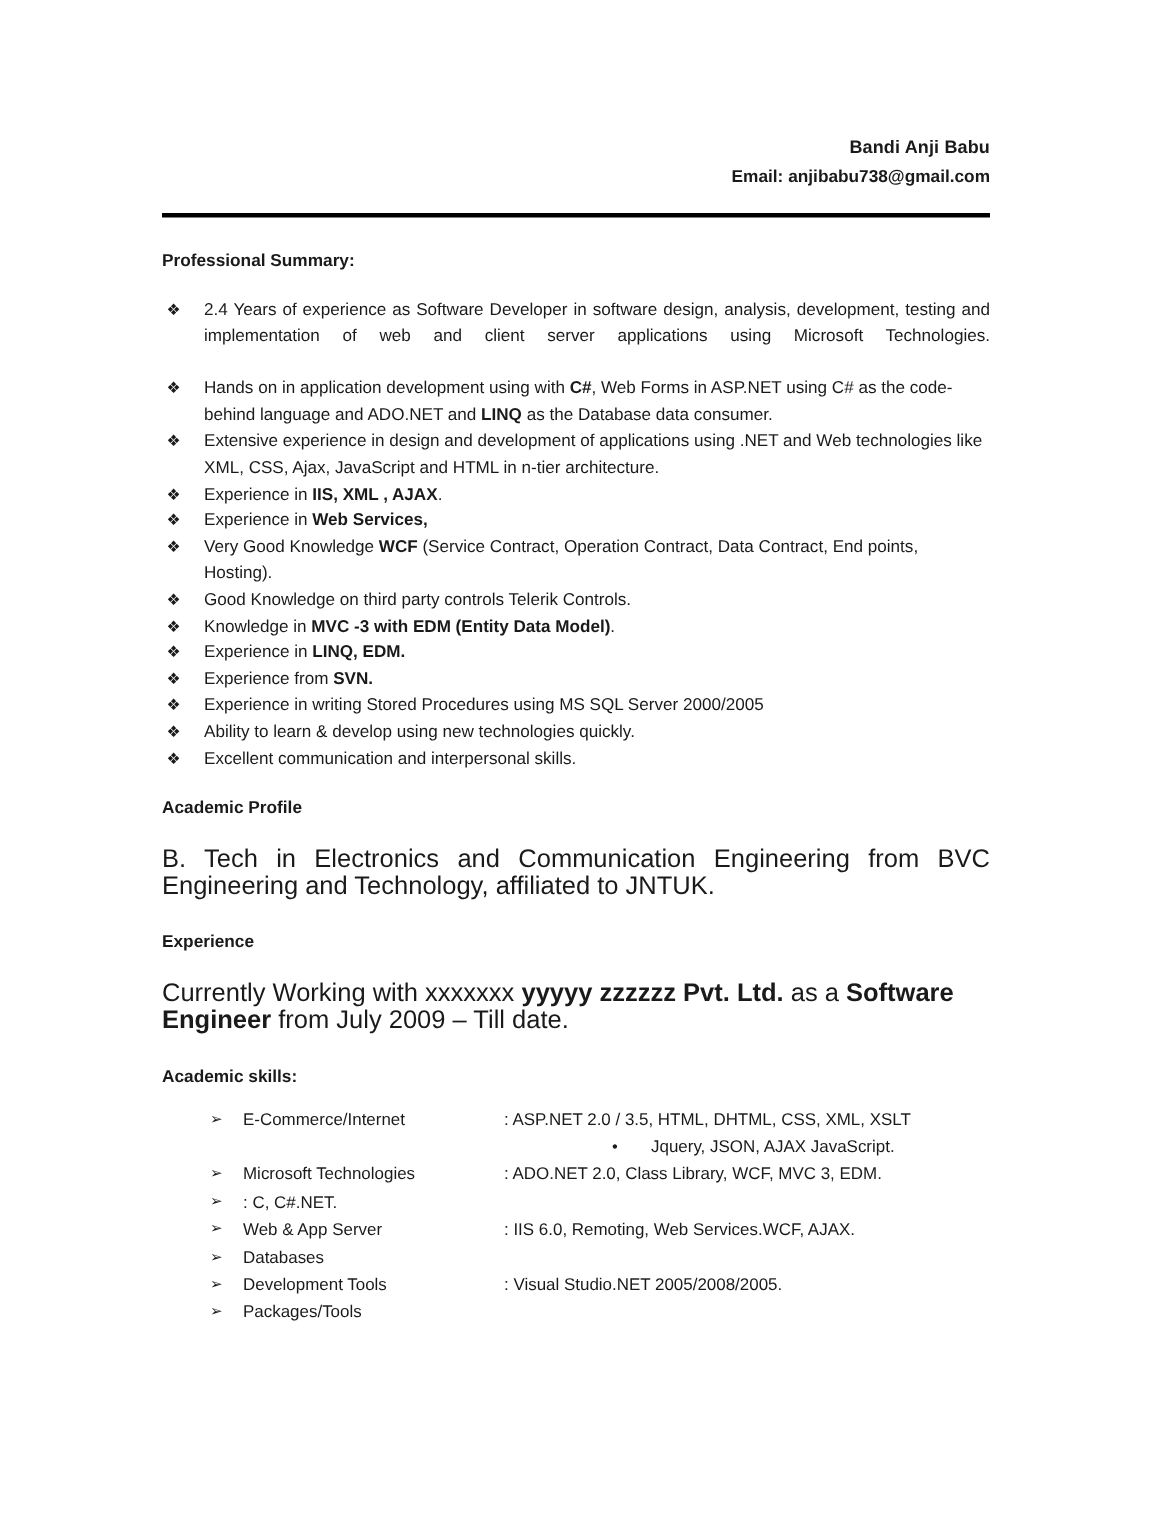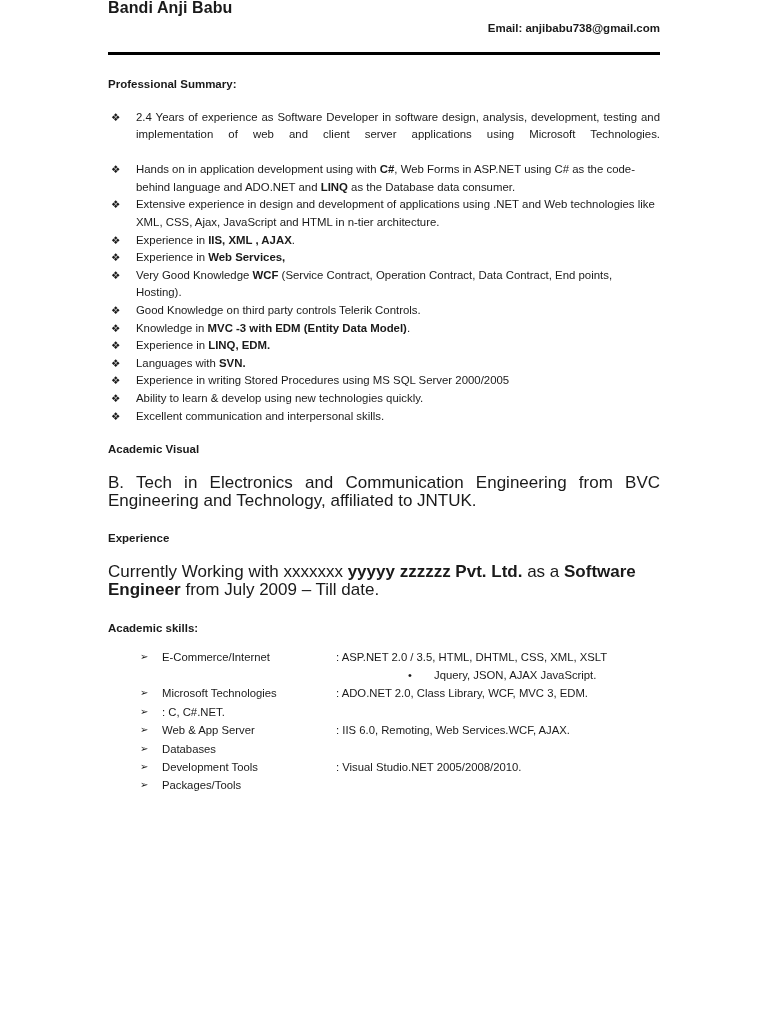--- a/index.html
+++ b/index.html
@@ -25,24 +25,26 @@
   }
   .content {
     position: absolute;
     left: 108px;
     top: 0;
     width: 552px;
   }
 
   
   .hdr-name {
-    font-size: 16px;
+    font-size: 12px;
     font-weight: bold;
     letter-spacing: 0.1px;
+    margin-top: 90px;
     line-height: 16px;
+    text-align: right;
   }
   .hdr-contact {
     text-align: right;
     font-size: 11.5px;
     font-weight: bold;
     line-height: 17.5px;
     margin-top: 4px;
   }
   .rule {
     border: 0;
@@ -199,21 +201,21 @@
         <span>Knowledge in </span><b>MVC -3 with EDM (Entity Data Model)</b><span>.</span>
       </li>
 
       <li>
         <span class="bullet">❖</span>
         <span>Experience in </span><b>LINQ, EDM.</b>
       </li>
 
       <li>
         <span class="bullet">❖</span>
-        <span>Languages with </span><b>SVN.</b>
+        <span>Experience from </span><b>SVN.</b>
       </li>
 
       <li>
         <span class="bullet">❖</span>
         <span>Experience in writing Stored Procedures using MS SQL Server 2000/2005</span>
       </li>
 
       <li>
         <span class="bullet">❖</span>
         <span>Ability to learn &amp; develop using new technologies quickly.</span>
@@ -221,21 +223,21 @@
 
       <li>
         <span class="bullet">❖</span>
         <span>Excellent communication and interpersonal skills.</span>
       </li>
 
     </ul>
 
     <div class="sp-17"></div>
 
-    <div class="sec-head">Academic Visual</div>
+    <div class="sec-head">Academic Profile</div>
 
     <div class="sp-17"></div>
 
     <p class="body justify">B. Tech in Electronics and Communication Engineering from BVC Engineering and Technology, affiliated to JNTUK.</p>
 
     <div class="sp-22"></div>
 
     <div class="sec-head">Experience</div>
 
     <div class="sp-17"></div>
@@ -277,21 +279,21 @@
       </div>
 
       <div class="skill-row">
         <span class="skill-arrow">➢</span>
         <span class="skill-label">Databases</span>
       </div>
 
       <div class="skill-row">
         <span class="skill-arrow">➢</span>
         <span class="skill-label">Development Tools</span>
-        <span class="skill-value">: Visual Studio.NET 2005/2008/2010.</span>
+        <span class="skill-value">: Visual Studio.NET 2005/2008/2005.</span>
       </div>
 
       <div class="skill-row">
         <span class="skill-arrow">➢</span>
         <span class="skill-label">Packages/Tools</span>
       </div>
 
     </div>
 
   </div>

